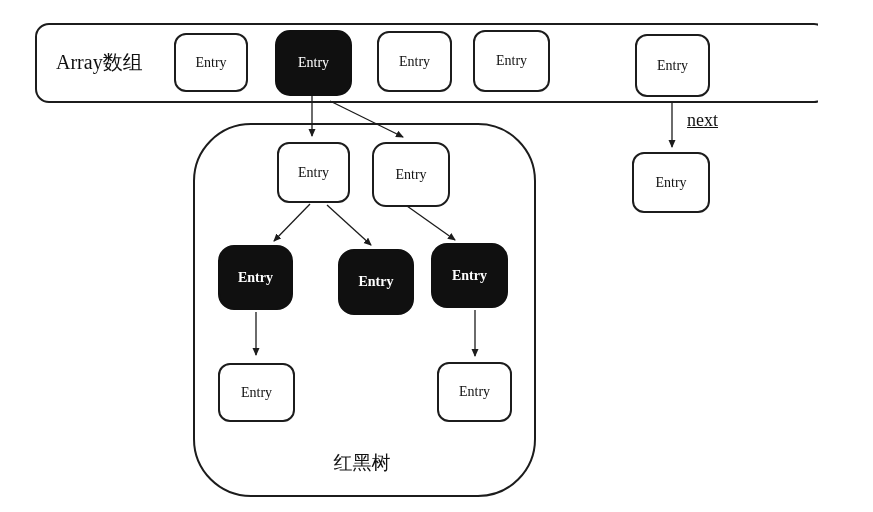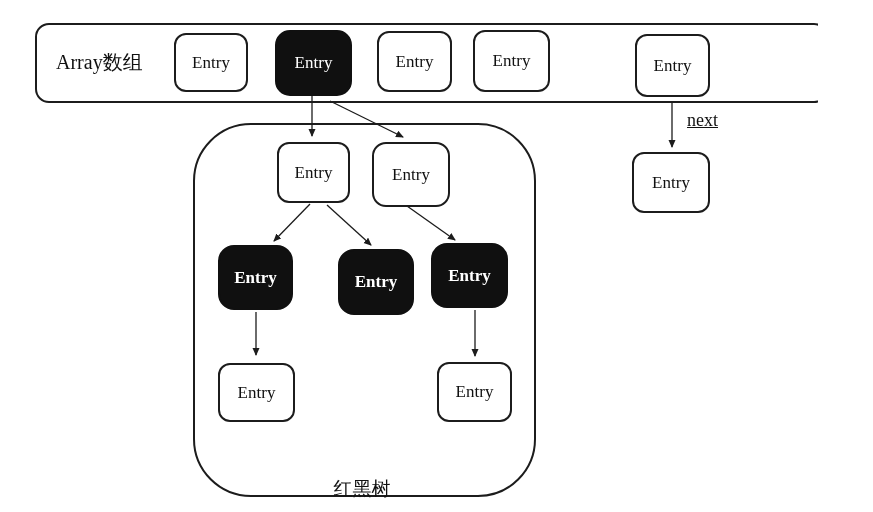--- a/index.html
+++ b/index.html
@@ -23,32 +23,32 @@
     box-sizing: border-box;
   }
   .array-container { border-radius: 14px; }
   .tree-container  { border-radius: 58px; }
   .diagram-label {
     position: absolute;
     white-space: nowrap;
     color: #111111;
   }
   .array-label { font-size: 20px; }
-  .tree-label  { font-size: 19px; transform: translateX(-50%); margin-top: 26px; }
+  .tree-label  { font-size: 19px; transform: translateX(-50%); }
   .next-label  { font-size: 18px; text-decoration: underline; }
   .entry {
     position: absolute;
     border: 2px solid #1c1c1c;
     border-radius: 12px;
     background: #ffffff;
     box-sizing: border-box;
     display: flex;
     align-items: center;
     justify-content: center;
-    font-size: 17px;
+    font-size: 14px;
     color: #111111;
   }
   .entry.black {
     background: #101010;
     border-color: #101010;
     color: #ffffff;
     border-radius: 15px;
   }
   .entry.bold { font-weight: bold; }
   .arrows {

